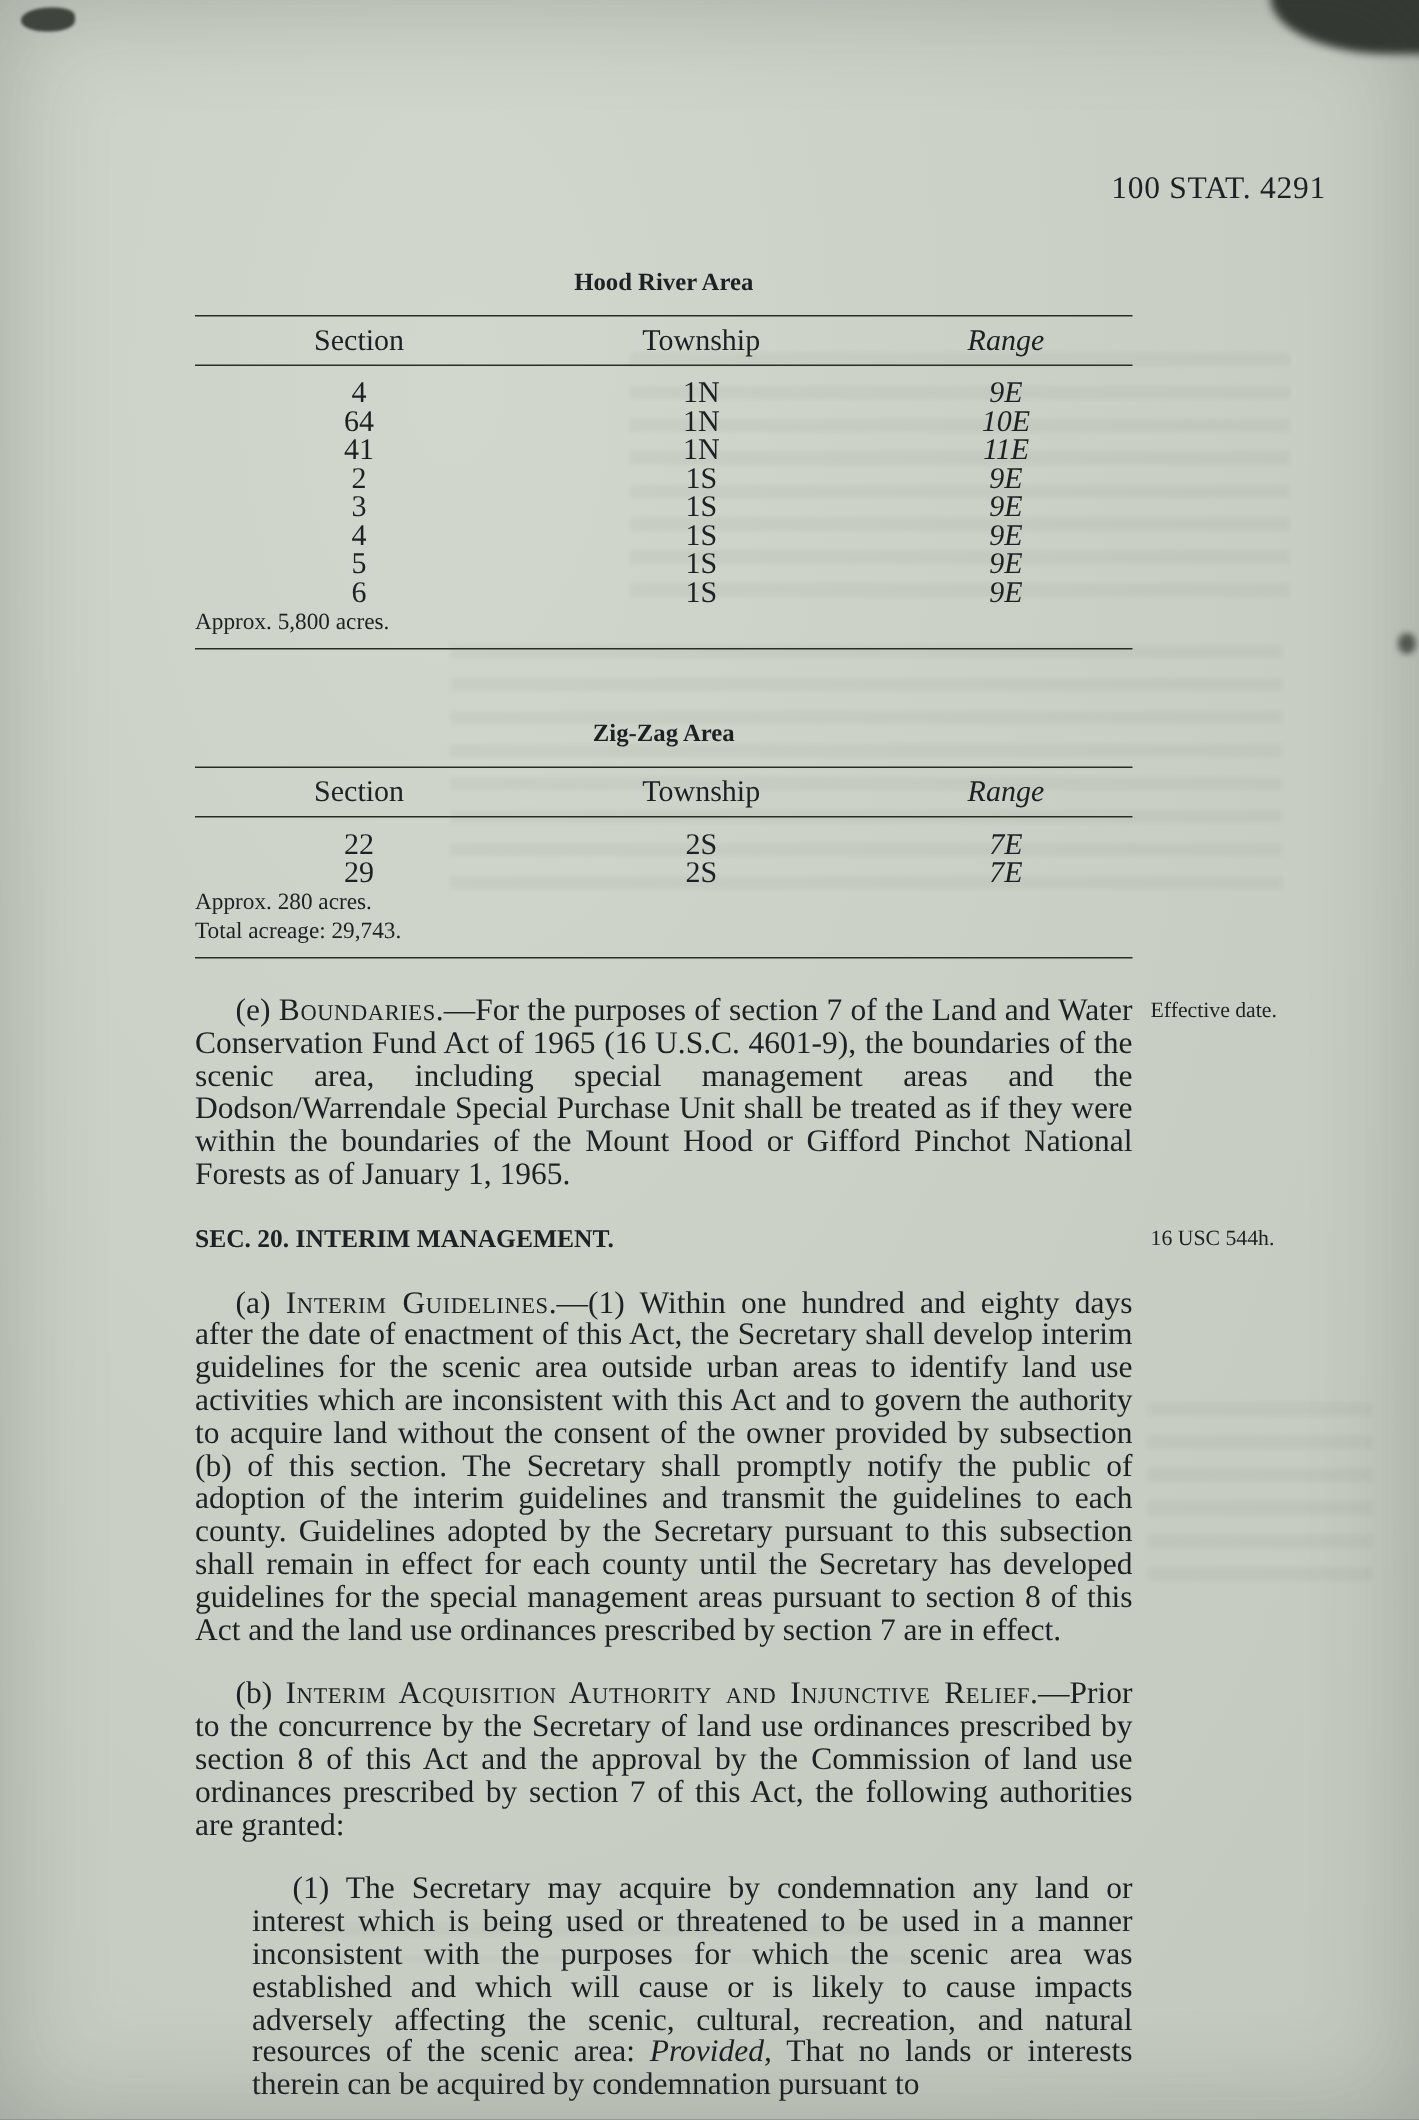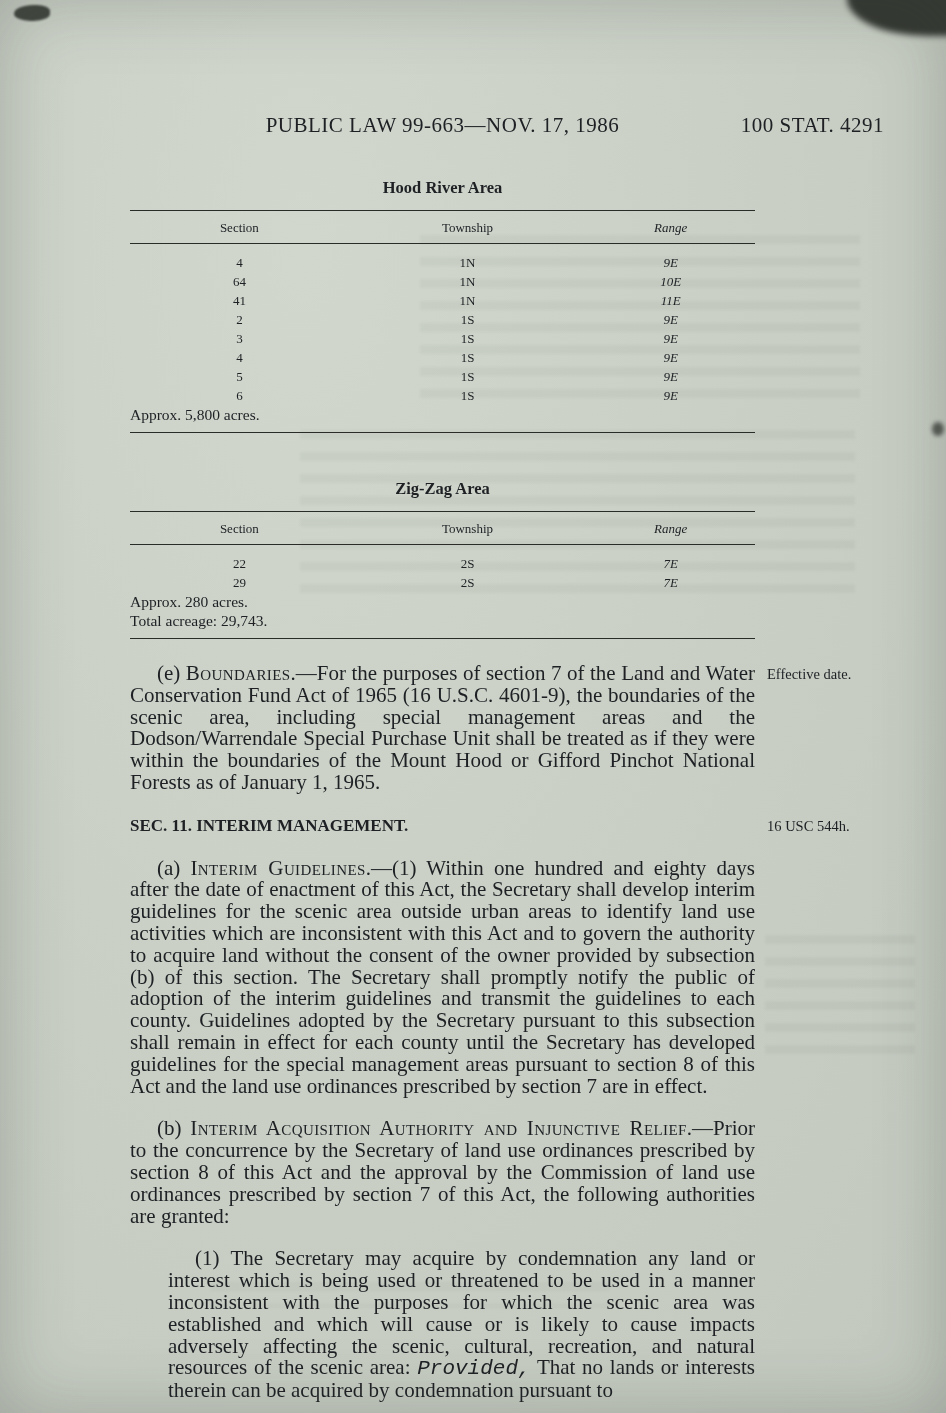--- a/index.html
+++ b/index.html
@@ -33,53 +33,52 @@
     font-size:21px; letter-spacing:.5px; }
   .stat-page { position:absolute; right:62px; top:113px; font-size:21px; letter-spacing:.5px; }
 
   
   .content { position:absolute; left:130px; top:166px; width:625px; }
 
   
   .law-table .table-title { text-align:center; font-weight:700; font-size:16.5px; padding:12px 0 12px; }
   .law-table:nth-child(2) .table-title { padding-top:46px; }
   .rule { height:0; border-top:1.6px solid #2a2d27; }
-  .trow { display:flex; font-size:13px; line-height:19px; }
+  .trow { display:flex; font-size:20px; line-height:19px; }
   .thead { padding:7px 0 6px; }
   .tcol { text-align:center; }
   .tcol0 { width:35%; } .tcol1 { width:38%; } .tcol2 { width:27%;font-style:italic; }
   .tbody { padding-top:9px; }
   .tfoot { font-size:15.5px; line-height:18px; padding-top:1px; }
   .law-table .bottom-rule { margin-top:8px; }
 
   
   .body-section { margin-top:24px; }
   .block-row { position:relative; }
   .para { font-size:21px; line-height:21.8px; text-align:justify; text-indent:27px; }
   p.heading { font-size:17px; line-height:21.8px; font-weight:700; text-indent:0; margin:4px 0 1px; }
   .para.sub { margin-left:38px; }
   .sc { font-variant:small-caps; letter-spacing:.4px; }
-  .it { font-style:italic;font-family:Liberation Mono, monospace; }
+  .it { font-style:italic; }
   .block-note { position:absolute; left:637px; top:3px; width:195px; font-size:14.5px; line-height:17px; }
 </style>
 </head>
 <body>
 
 <div class="page">
 
   <div class="artifact" id="a-tl"></div>
   <div class="artifact" id="a-tr"></div>
   <div class="artifact" id="a-r1"></div>
 
   <div class="ghost" id="g1"></div>
   <div class="ghost" id="g2"></div>
   <div class="ghost" id="g3"></div>
   <div class="ghost" id="g4"></div>
 
-  <div class="law-title">PUBLIC LAW 99-663—NOV. 17, 1986</div>
   <div class="stat-page">100 STAT. 4291</div>
 
   <div class="content">
     <section id="tables">
         <div class="law-table">
           <div class="table-title">Hood River Area</div>
           <div class="rule"></div>
           <div class="trow thead">
             <span class="tcol tcol0">Section</span>
             <span class="tcol tcol1">Township</span>
@@ -159,21 +158,21 @@
       </section>
     <section class="body-section" id="body">
         <div class="block-row">
           <div class="block-main">
             <p class="para"><span>(e) </span><span class="sc">Boundaries</span><span>.—For the purposes of section 7 of the Land and Water Conservation Fund Act of 1965 (16 U.S.C. 4601-9), the boundaries of the scenic area, including special management areas and the Dodson/Warrendale Special Purchase Unit shall be treated as if they were within the boundaries of the Mount Hood or Gifford Pinchot National Forests as of January 1, 1965.</span></p>
           </div>
           <div class="block-note">Effective date.</div>
         </div>
         <div class="block-row">
           <div class="block-main">
-            <p class="heading"><span>SEC. 11. INTERIM MANAGEMENT.</span></p>
+            <p class="heading"><span>SEC. 20. INTERIM MANAGEMENT.</span></p>
           </div>
           <div class="block-note">16 USC 544h.</div>
         </div>
         <div class="block-row">
           <div class="block-main">
             <p class="para"><span>(a) </span><span class="sc">Interim Guidelines</span><span>.—(1) Within one hundred and eighty days after the date of enactment of this Act, the Secretary shall develop interim guidelines for the scenic area outside urban areas to identify land use activities which are inconsistent with this Act and to govern the authority to acquire land without the consent of the owner provided by subsection (b) of this section. The Secretary shall promptly notify the public of adoption of the interim guidelines and transmit the guidelines to each county. Guidelines adopted by the Secretary pursuant to this subsection shall remain in effect for each county until the Secretary has developed guidelines for the special management areas pursuant to section 8 of this Act and the land use ordinances prescribed by section 7 are in effect.</span></p>
           </div>
         </div>
         <div class="block-row">
           <div class="block-main">

